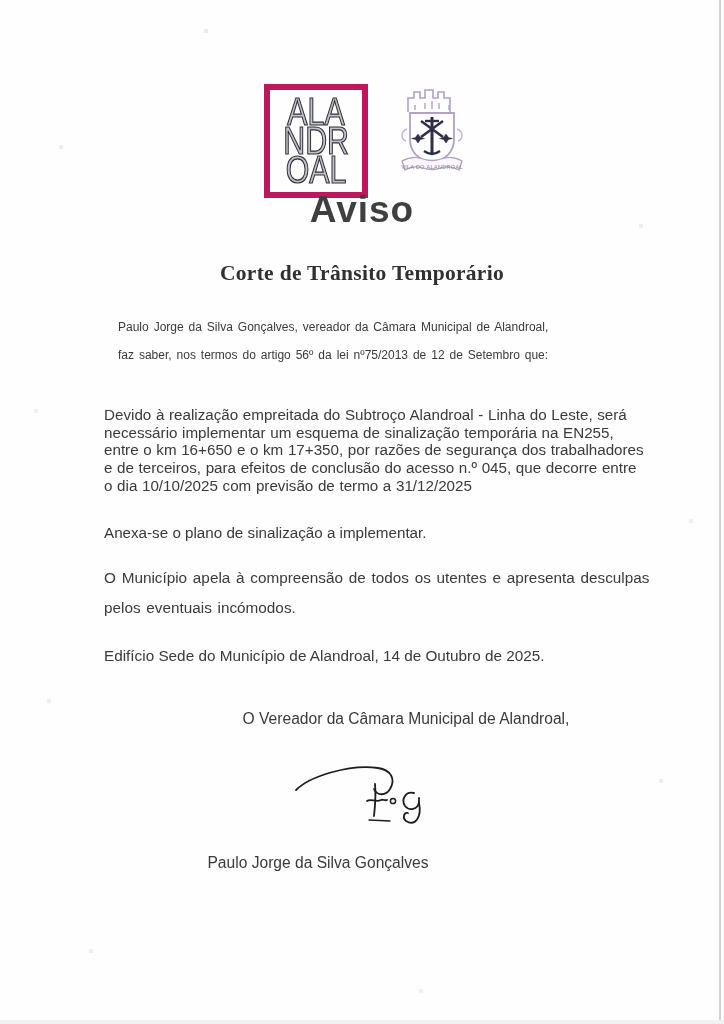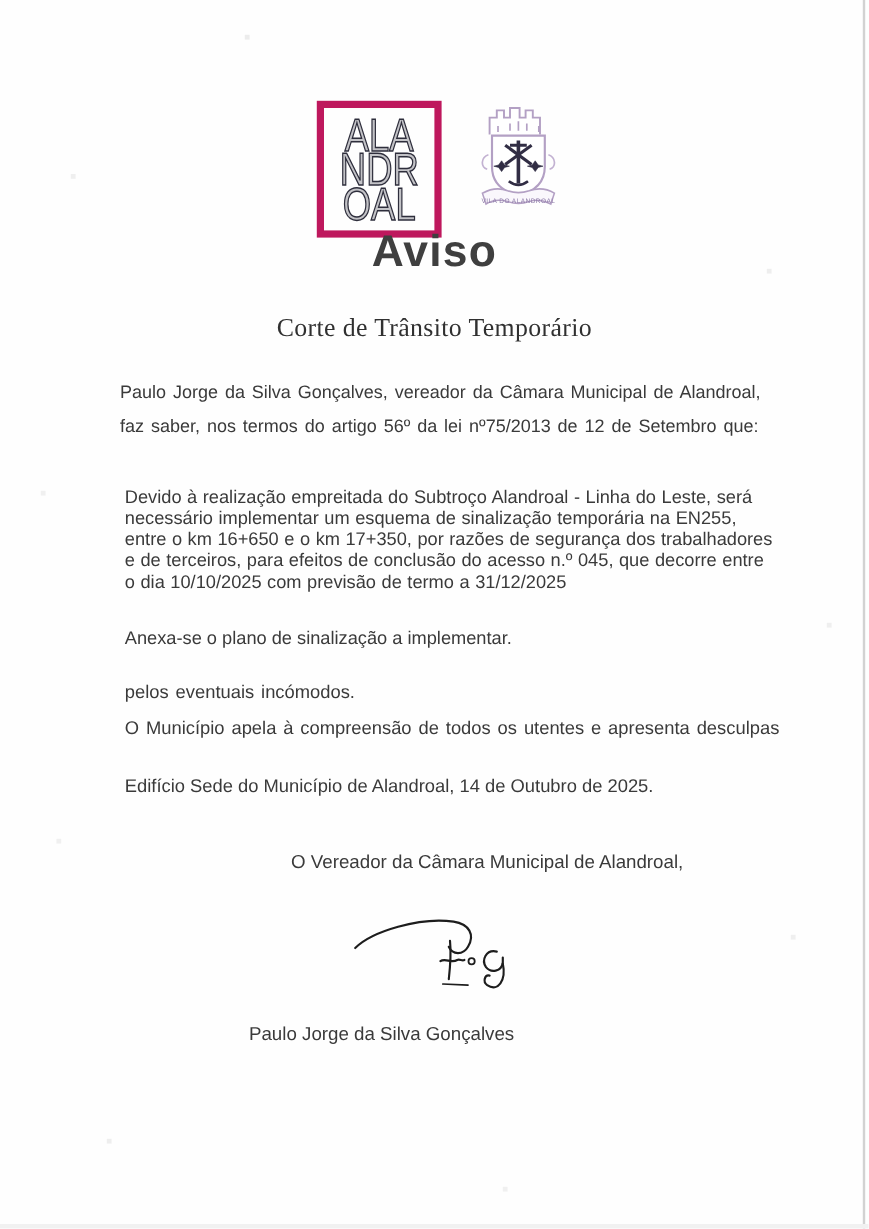--- a/index.html
+++ b/index.html
@@ -28,24 +28,24 @@
   }
   .crest{position:absolute;left:395px;top:85px;width:74px;height:96px;}
   .title-aviso{
     position:absolute;left:0;top:189px;width:724px;text-align:center;
     font-size:37px;font-weight:bold;color:#3f3f3f;letter-spacing:1px;
   }
 
   
   .doc-heading{
     position:absolute;left:0;top:261px;width:724px;text-align:center;
-    font-family:"Liberation Serif",serif;font-weight:normal;font-size:21.5px;color:#303030;
+    font-family:"Liberation Serif",serif;font-weight:bold;font-size:21.5px;color:#303030;
     letter-spacing:0.3px;
   }
-  .intro{position:absolute;left:100px;top:314px;width:520px;font-size:15px;color:#3a3a3a;}
+  .intro{position:absolute;left:118px;top:314px;width:520px;font-size:12px;color:#3a3a3a;}
   .intro .line{line-height:27.5px;white-space:nowrap;word-spacing:1.6px;}
   .bodypara{position:absolute;left:104px;top:406px;width:524px;font-size:15.2px;color:#3a3a3a;}
   .bodypara .line{line-height:17.7px;white-space:nowrap;word-spacing:0.4px;}
   .annex{position:absolute;left:104px;top:524px;font-size:15.2px;white-space:nowrap;color:#3a3a3a;}
   .apology{position:absolute;left:104px;top:563px;width:524px;font-size:15.3px;color:#3a3a3a;}
   .apology .line{line-height:30px;white-space:nowrap;word-spacing:1.5px;}
   .placedate{position:absolute;left:104px;top:647px;font-size:15.3px;white-space:nowrap;color:#3a3a3a;}
   .signoff{position:absolute;left:0;top:710px;width:724px;text-align:center;font-size:15.6px;color:#3a3a3a;padding-left:44px;}
   .signature{position:absolute;left:292px;top:760px;width:150px;height:72px;}
   .signatory{position:absolute;left:0;top:854px;width:636px;text-align:center;font-size:15.6px;color:#3a3a3a;}
@@ -101,22 +101,22 @@
     <div class="line">Devido à realização empreitada do Subtroço Alandroal - Linha do Leste, será</div>
     <div class="line">necessário implementar um esquema de sinalização temporária na EN255,</div>
     <div class="line">entre o km 16+650 e o km 17+350, por razões de segurança dos trabalhadores</div>
     <div class="line">e de terceiros, para efeitos de conclusão do acesso n.º 045, que decorre entre</div>
     <div class="line">o dia 10/10/2025 com previsão de termo a 31/12/2025</div>
   </div>
 
   <div class="annex">Anexa-se o plano de sinalização a implementar.</div>
 
   <div class="apology">
+    <div class="line">O Município apela à compreensão de todos os utentes e apresenta desculpas</div>
     <div class="line">pelos eventuais incómodos.</div>
-    <div class="line">O Município apela à compreensão de todos os utentes e apresenta desculpas</div>
   </div>
 
   <div class="placedate">Edifício Sede do Município de Alandroal, 14 de Outubro de 2025.</div>
 
   <div class="signoff">O Vereador da Câmara Municipal de Alandroal,</div>
 
   <svg class="signature" viewBox="0 0 150 72" xmlns="http://www.w3.org/2000/svg" fill="none" stroke="#1d1d1d" stroke-width="1.8" stroke-linecap="round">
     <path d="M4 30 C 18 16, 58 4, 86 8 C 99 10, 104 19, 98 29 C 94 36, 85 36, 82 29"></path>
     <path d="M83 24 C 84 34, 83 47, 82 56"></path>
     <path d="M75 41 C 79 38, 84 43, 89 40 C 91 39, 93 41, 95 40"></path>

